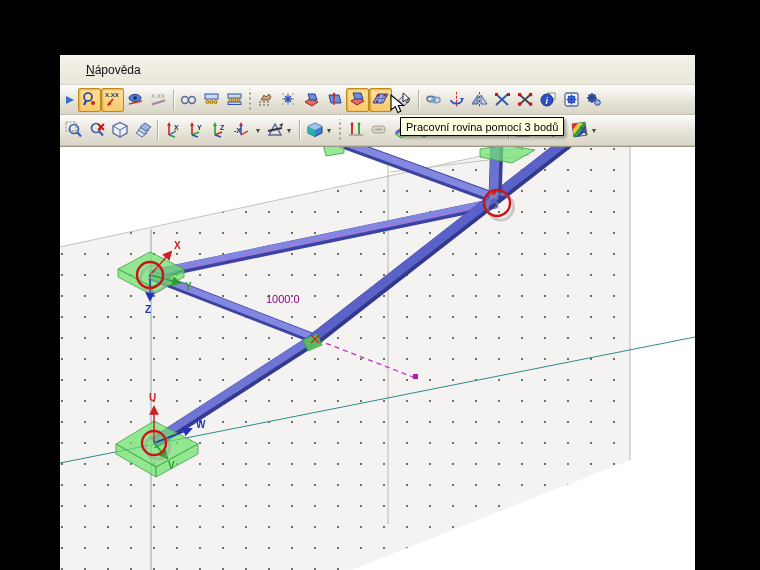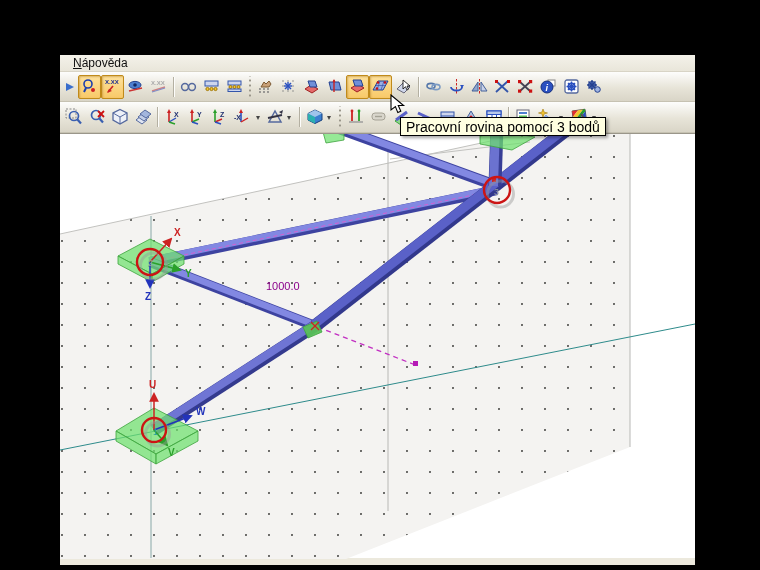--- a/index.html
+++ b/index.html
@@ -1,21 +1,21 @@
 <!DOCTYPE html>
 <html><head>
 <meta charset="utf-8">
 <style>
   html,body{margin:0;padding:0;background:#000;}
   *{box-sizing:border-box;font-family:"Liberation Sans",sans-serif;}
   #stage{position:relative;width:760px;height:570px;background:#000;overflow:hidden;}
   #appwin{position:absolute;left:60px;top:55px;width:635px;height:510px;background:#ece9dd;}
   
-  .menubar{height:17px;background:linear-gradient(#f4f2ea,#e9e6da);display:flex;align-items:center;
-           border-bottom:1px solid #d8d4c6;padding-left:7px;font-size:12px;color:#111;}
+  .menubar{height:30px;background:linear-gradient(#f4f2ea,#e9e6da);display:flex;align-items:center;
+           border-bottom:1px solid #d8d4c6;padding-left:20px;font-size:12px;color:#111;}
   .menu-item{padding:2px 6px;cursor:default;}
   .menu-item u{text-decoration:underline;}
   
   .tbrow{display:flex;align-items:center;background:linear-gradient(#fdfdfc,#e7e4d8 55%,#d9d5c7);
          border-bottom:1px solid #c6c2b2;padding:0 2px;position:relative;}
   .tb1{height:30px;} .tb2{height:31px;}
   .tbtn{width:23px;height:24px;display:flex;align-items:center;justify-content:center;flex:0 0 auto;
         border:1px solid transparent;border-radius:2px;}
   .tbtn.wide{width:33px;justify-content:flex-start;padding-left:2px;}
   .tbtn svg{display:block;}
@@ -25,21 +25,21 @@
   .sep:before{content:"";position:absolute;left:3px;top:1px;bottom:1px;width:1px;background:#b4b0a2;}
   .sep:after{content:"";position:absolute;left:4px;top:1px;bottom:1px;width:1px;background:#fdfdfb;}
   .dotsep{width:8px;height:22px;flex:0 0 auto;background:radial-gradient(circle,#9a968a 1px,transparent 1.2px);
           background-size:4px 5px;background-position:2px 2px;background-repeat:repeat-y;}
   .caret{font-size:8px;color:#444;margin-left:1px;}
   
   #viewport{position:relative;width:635px;height:425px;background:#fff;border-top:1px solid #9a968a;}
   #viewport svg{position:absolute;left:0;top:0;}
   
   #tooltip{position:absolute;left:340px;top:62px;height:19px;background:#ffffe1;border:1px solid #000;
-           font-size:14px;color:#000;display:flex;align-items:center;padding:0 5px;white-space:nowrap;
+           font-size:11px;color:#000;display:flex;align-items:center;padding:0 5px;white-space:nowrap;
            box-shadow:2px 2px 3px rgba(0,0,0,.35);z-index:30;}
   #cursor{position:absolute;left:330px;top:39px;z-index:40;}
 </style>
 </head>
 <body>
 
 <div id="stage">
  <div id="appwin">
 
   <div class="menubar">

